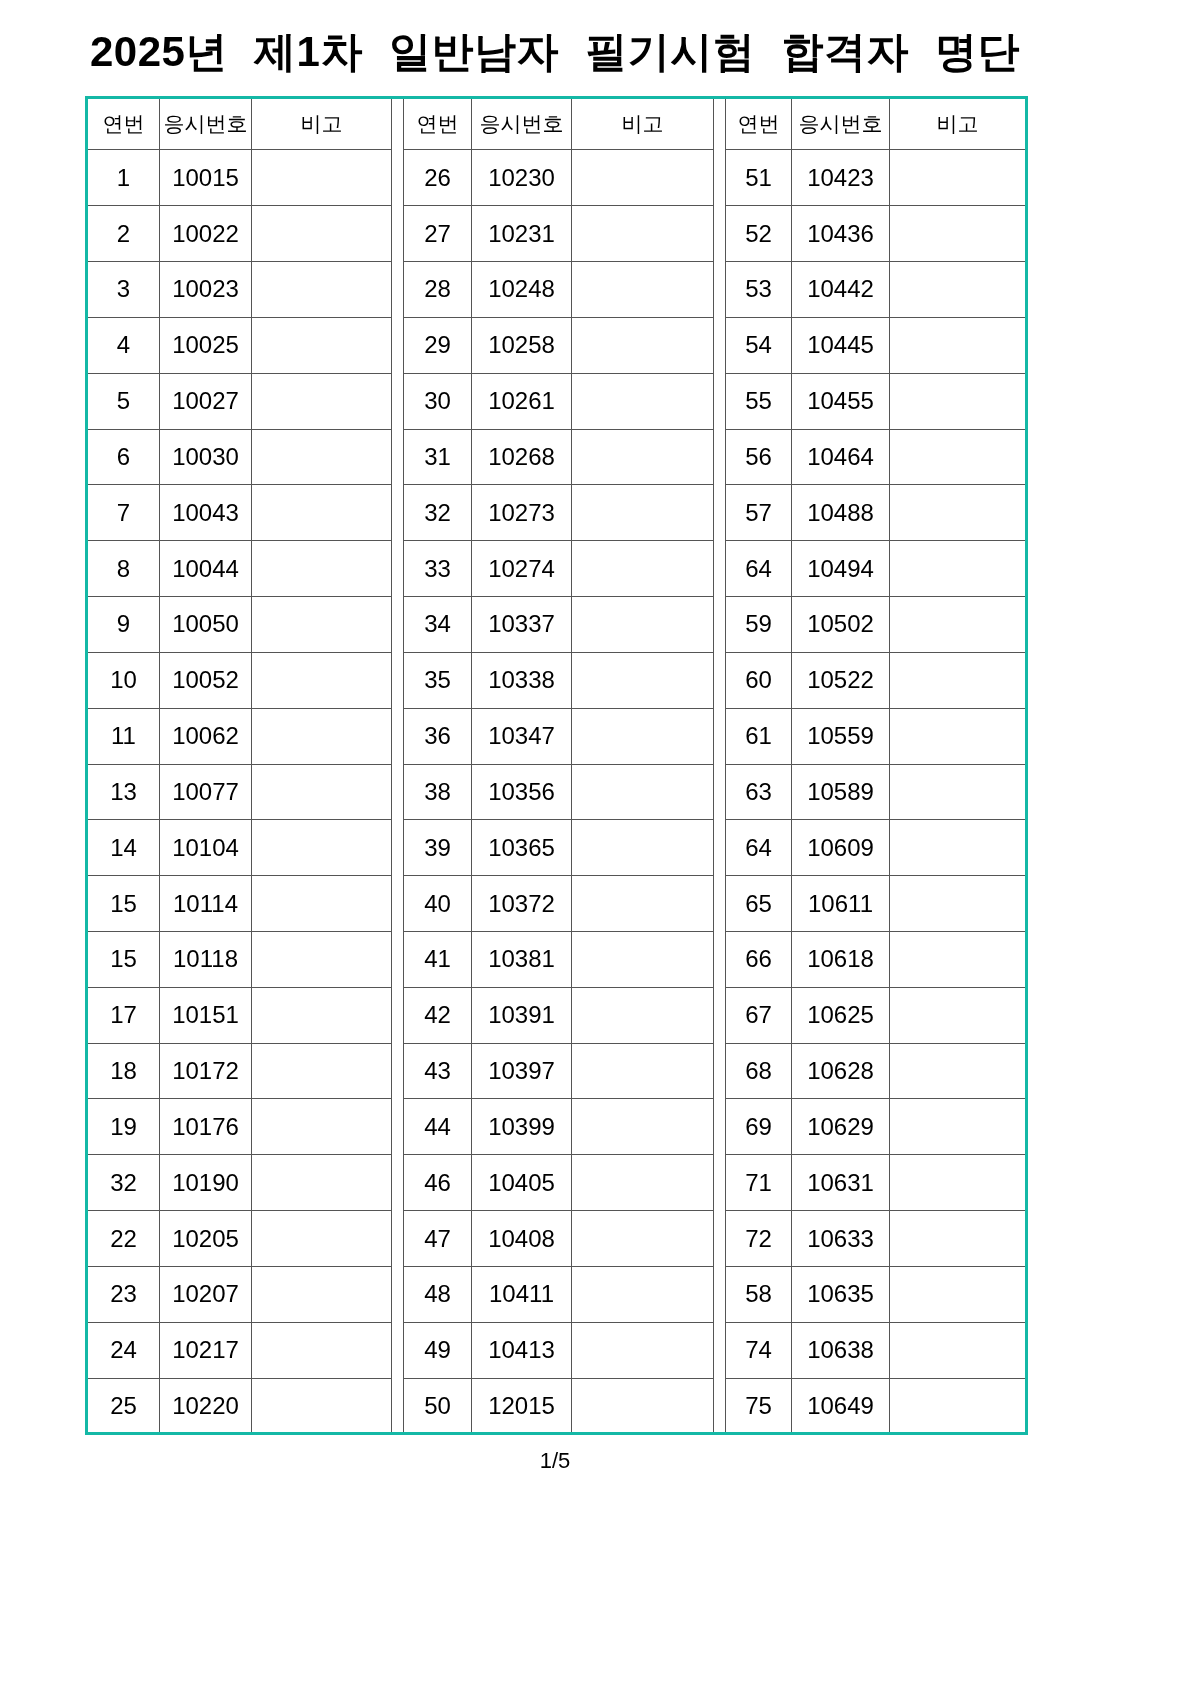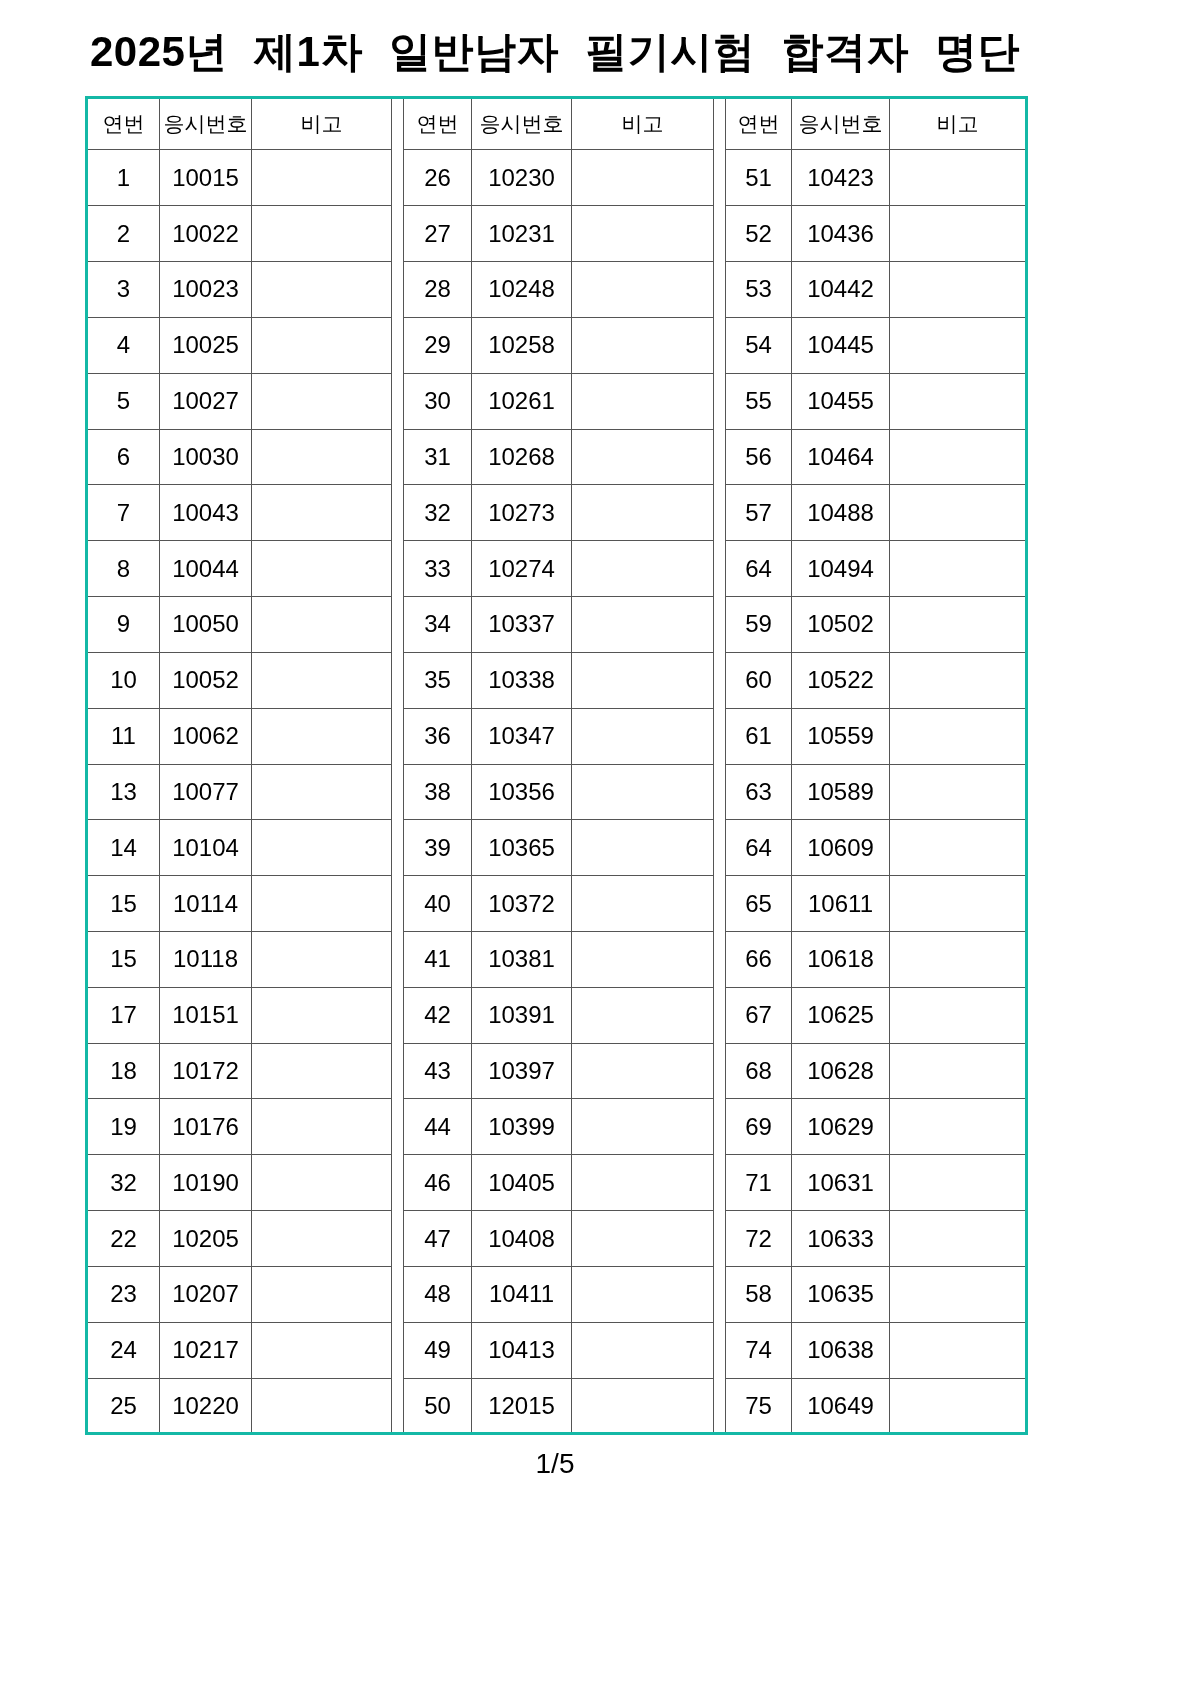--- a/index.html
+++ b/index.html
@@ -47,21 +47,21 @@
   table.pass-list th { font-size: 21px; }
   table.pass-list td { font-size: 24px; }
   table.pass-list .spacer {
     border-top: none;
     border-bottom: none;
     background: #fff;
   }
   .page-footer {
     margin-top: 13px;
     text-align: center;
-    font-size: 28px;
+    font-size: 22px;
     color: #000;
   }
 </style>
 </head>
 <body>
 
 <div class="content">
 
   <h1 class="doc-title">2025년 제1차 일반남자 필기시험 합격자 명단</h1>
 

